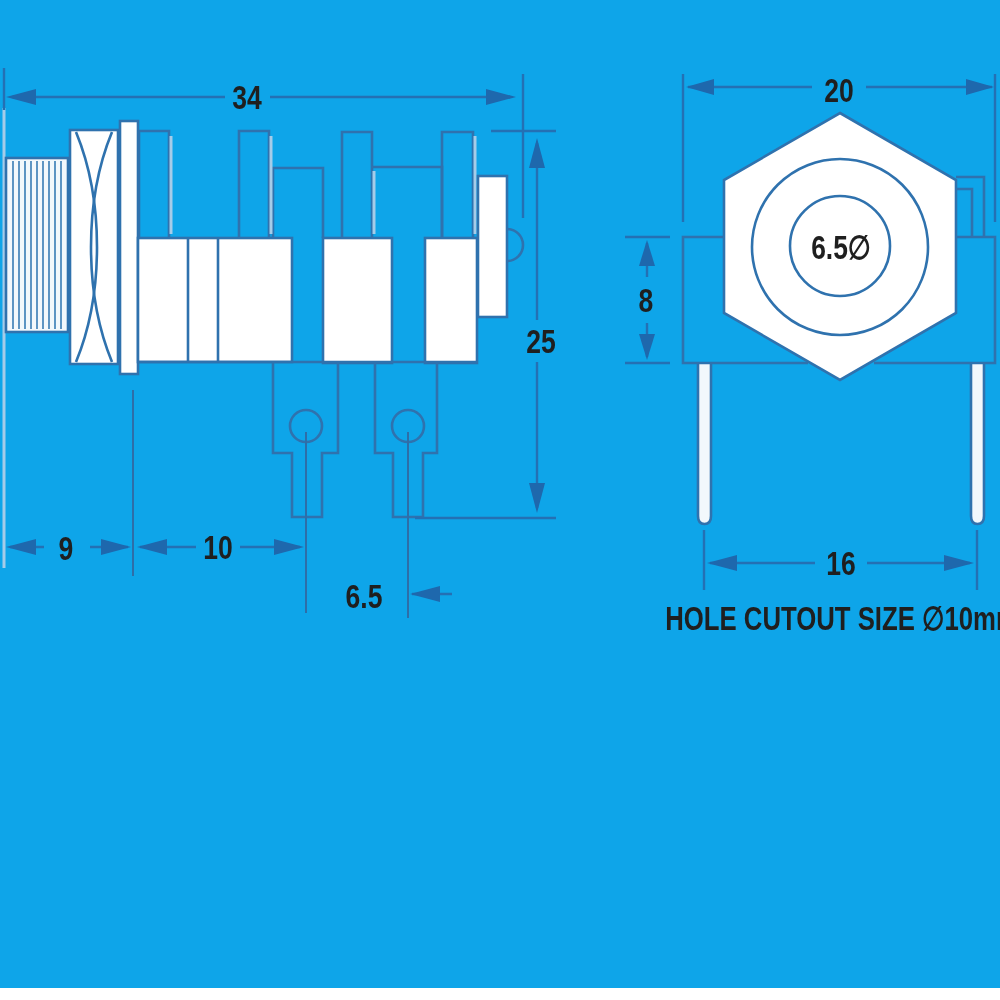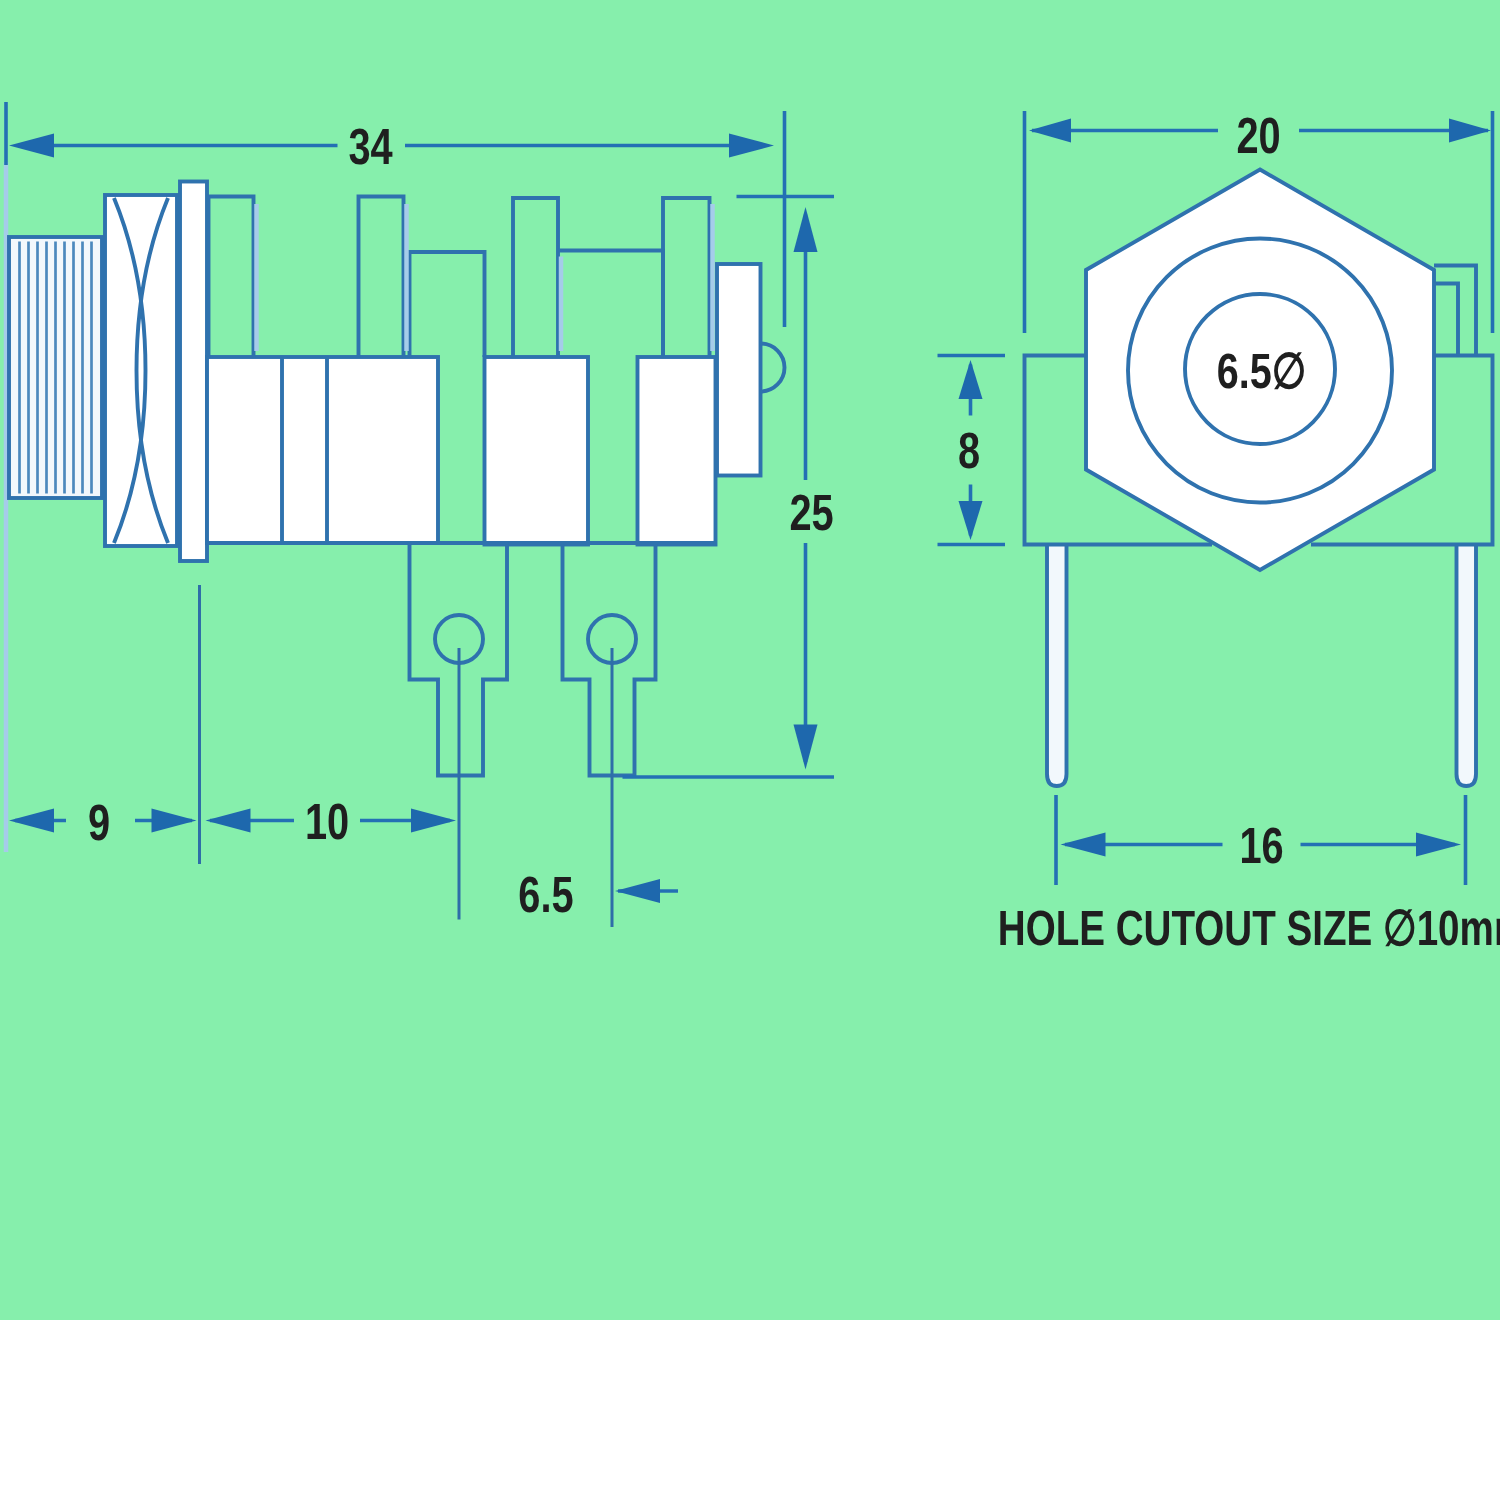--- a/index.html
+++ b/index.html
@@ -1,19 +1,19 @@
 <!DOCTYPE html>
 <html><head>
 <meta charset="utf-8">
 <style>
   html,body{margin:0;padding:0;background:#fff;}
   .canvas{
     position:relative;
-    width:1000px;height:880px;
-    background:#86efac;
+    width:1000px;height:988px;
+    background:#0ea5e9;
     font-family:"Liberation Sans", sans-serif;
     overflow:hidden;
   }
   svg{display:block;}
   
   .outline{stroke:#2f72ae;stroke-width:2.6;fill:none;stroke-linejoin:miter;}
   .outline-fill{stroke:#2f72ae;stroke-width:2.6;fill:#ffffff;stroke-linejoin:miter;}
   .outline-tint{stroke:#2f72ae;stroke-width:2.6;fill:#f2f8fc;stroke-linejoin:miter;}
   .hatch{stroke:#4c89bd;stroke-width:1.8;fill:none;}
   .lightline{stroke:#a5cce9;stroke-width:3;fill:none;}

